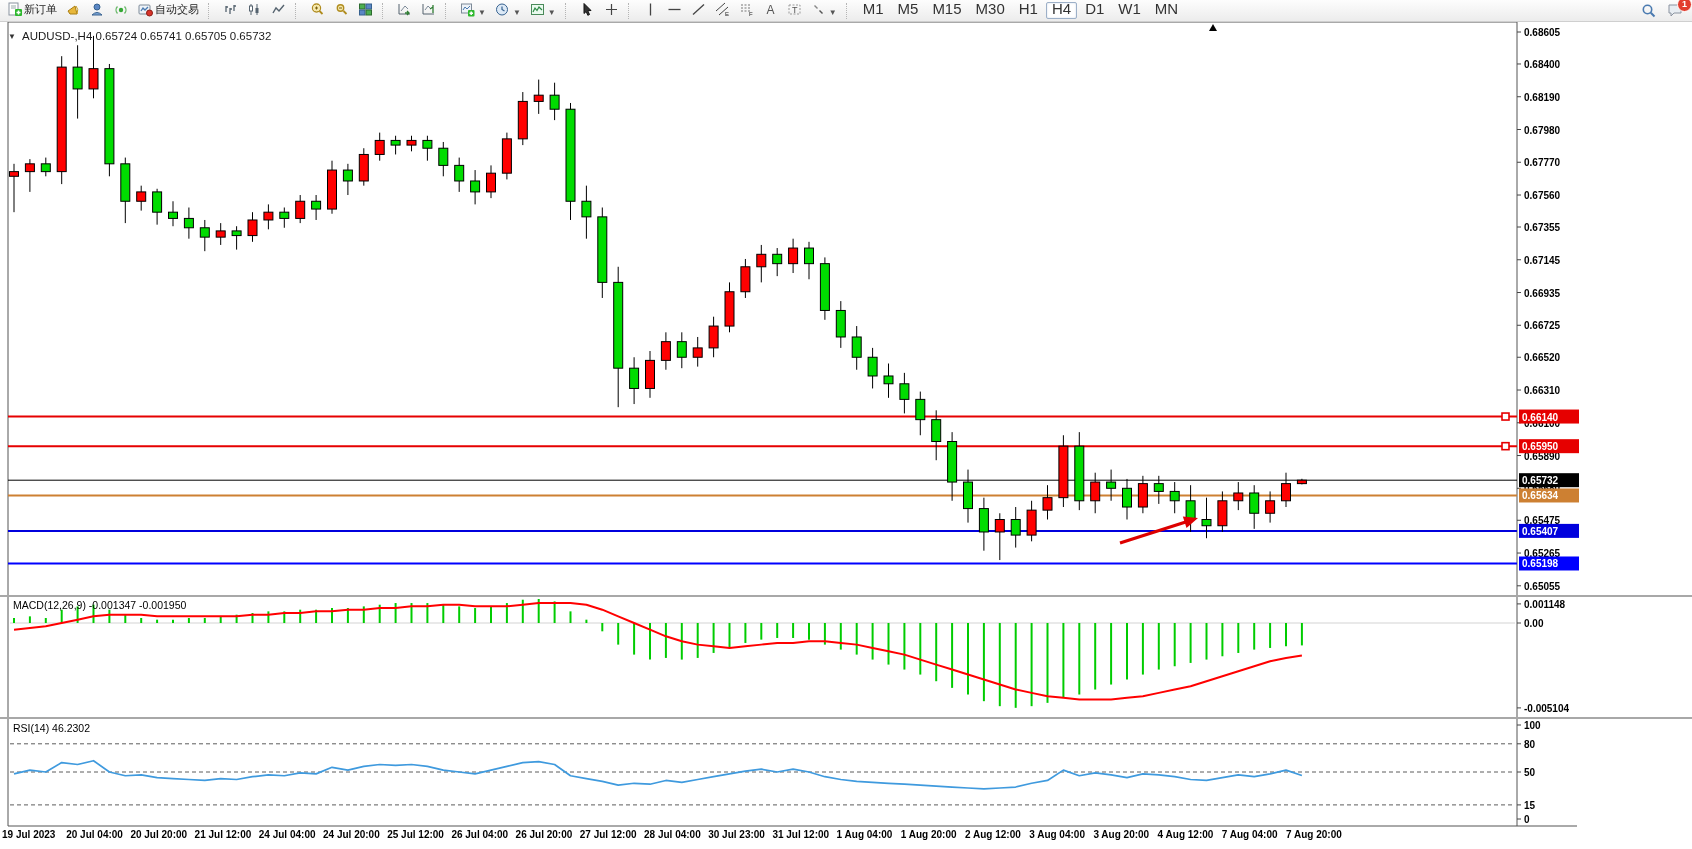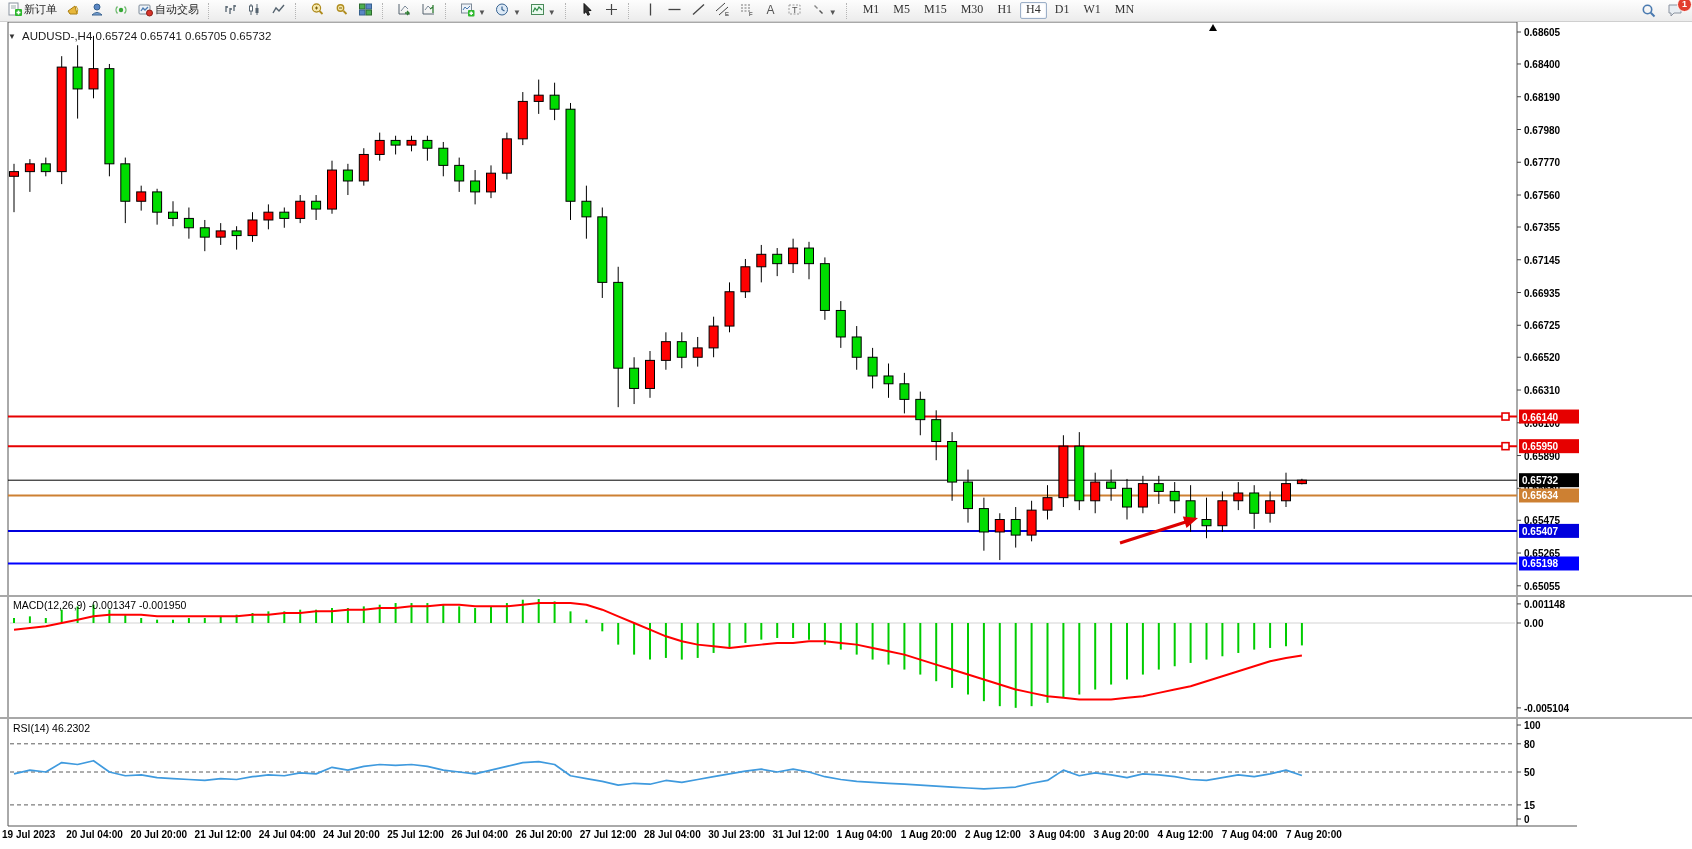--- a/index.html
+++ b/index.html
@@ -4,21 +4,21 @@
 <style>
   html,body{margin:0;padding:0;background:#fff;width:1692px;height:849px;overflow:hidden;
             font-family:"Liberation Sans", sans-serif;}
   .toolbar{height:21px;display:flex;align-items:center;gap:1px;padding:0 3px;
            background:linear-gradient(#fdfdfd,#ececec);border-bottom:1px solid #cfcfcf;
            font-size:11px;color:#222;position:relative;}
   .tbtn{display:inline-flex;align-items:flex-end;gap:2px;padding:1px 3px;border:1px solid transparent;
         border-radius:2px;background:transparent;cursor:default;height:17px;box-sizing:border-box;
         font-size:11px;color:#222;white-space:nowrap;}
   .sep{width:6px;height:16px;border-left:1px dotted #b5b5b5;margin:0 3px 0 4px;}
-  .tf{padding:1px 5px;border:1px solid transparent;border-radius:2px;font-size:12px;color:#333;font-family:Liberation Serif, serif;}
+  .tf{padding:1px 5px;border:1px solid transparent;border-radius:2px;font-size:15px;color:#333;}
   .tf.active{background:#fff;border:1px solid #9db0c8;box-shadow:inset 0 0 2px #cdd8e6;}
   .caret{font-size:8px;color:#555;margin-left:1px;}
   .right-tools{position:absolute;right:8px;top:0;height:21px;display:flex;align-items:center;gap:10px;}
   .chat-wrap{position:relative;}
   .badge{position:absolute;top:-5px;right:-8px;background:#e23d2e;color:#fff;border-radius:8px;
          min-width:13px;height:13px;line-height:13px;font-size:9px;text-align:center;font-weight:bold;
          border:1px solid #fff;}
   svg text{font-family:"Liberation Sans", sans-serif;}
   .chartarea{position:relative;}
 </style>

